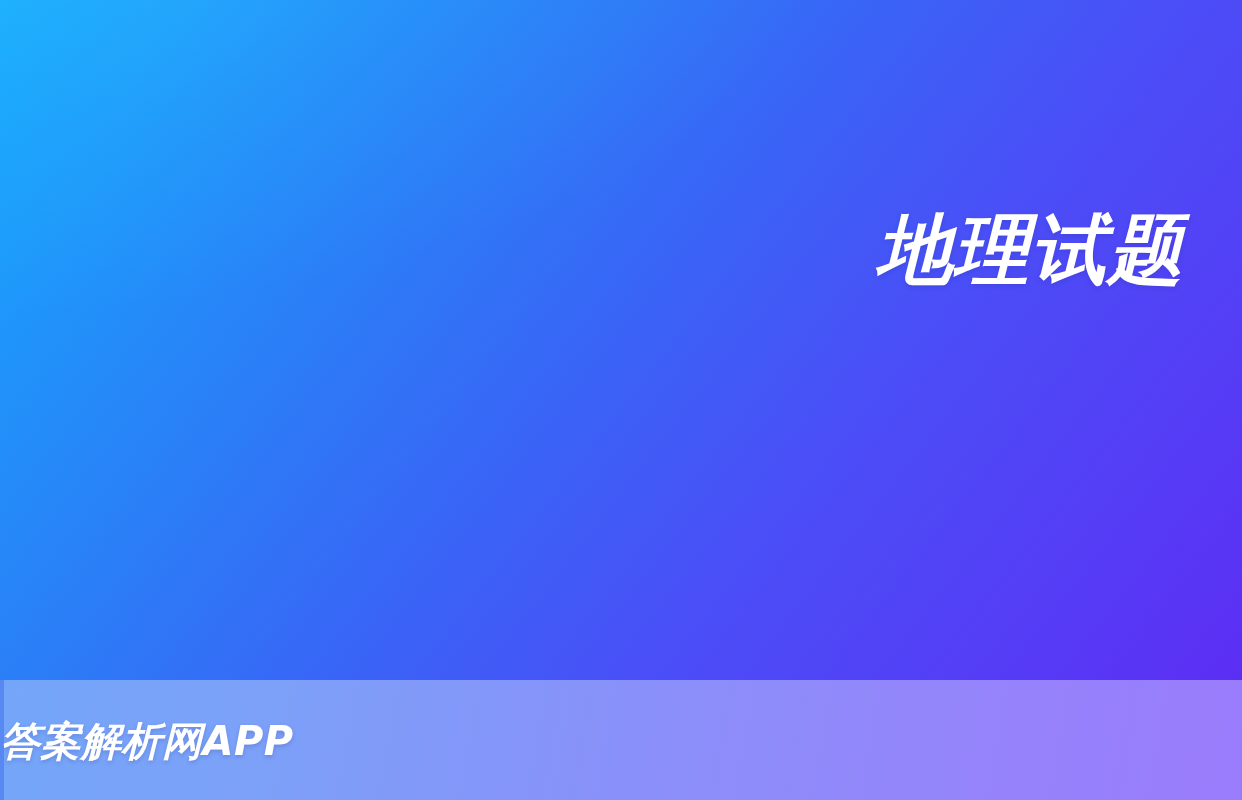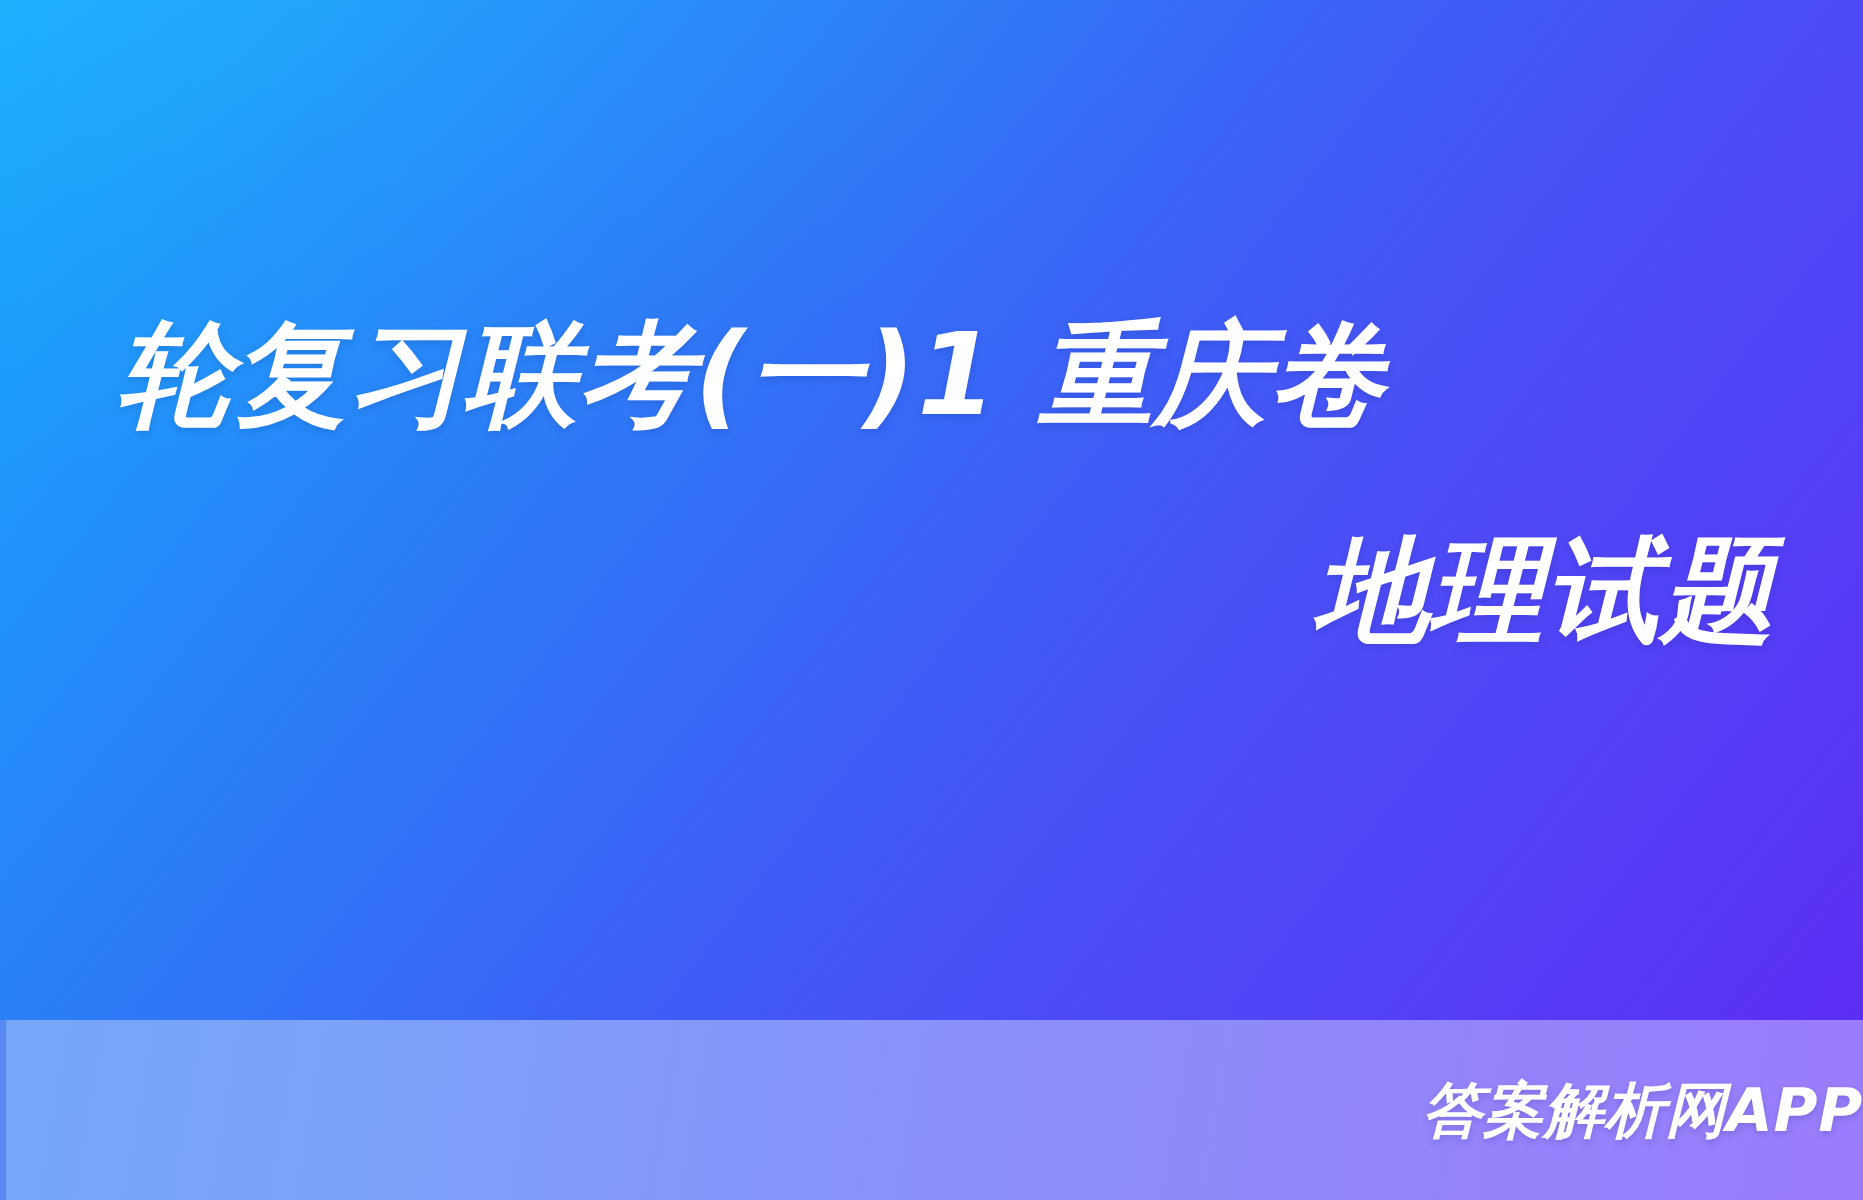--- a/index.html
+++ b/index.html
@@ -85,21 +85,21 @@
     background:
       linear-gradient(100deg,
         #74a6f8 0%,
         #7ba2f8 18%,
         #8496f9 40%,
         #8e8cfa 60%,
         #9583fb 80%,
         #9a7cfb 100%);
     display: flex;
     align-items: center;
-    justify-content: flex-end;
+    justify-content: flex-start;
     overflow: hidden;
   }
   .footer-band::before {
     content: "";
     position: absolute;
     left: 0;
     top: 0;
     bottom: 0;
     width: 4px;
     background: #4f7ff0;
@@ -120,21 +120,20 @@
   }
 </style>
 </head>
 <body>
 
 <div id="poster">
 
   <div class="hero"></div>
 
   <div class="title-block">
-    <span class="title-line l2">轮复习联考(一)1 重庆卷</span>
     <span class="title-line l3">地理试题</span>
   </div>
 
   <div class="footer-band">
     <span class="footer-text">答案解析网APP</span>
   </div>
 
 </div>
 
 </body></html>

